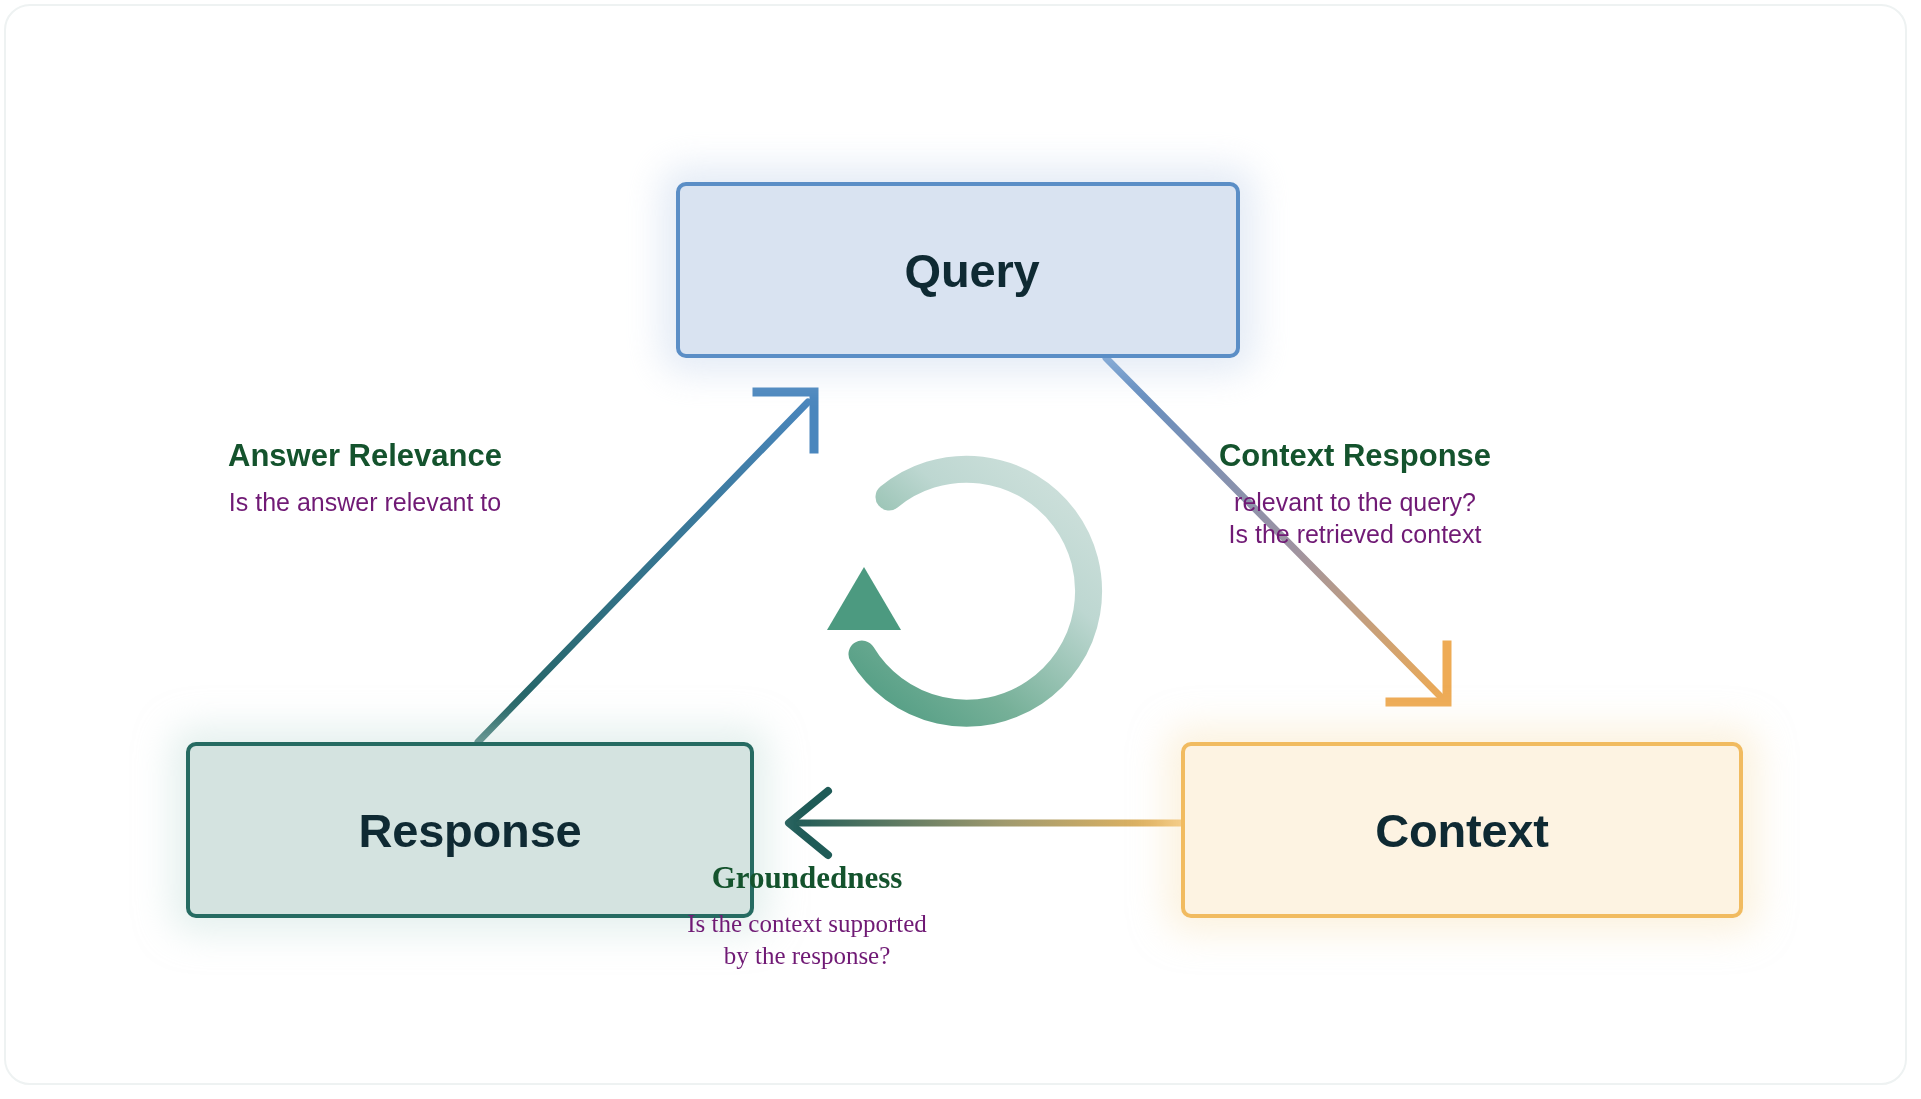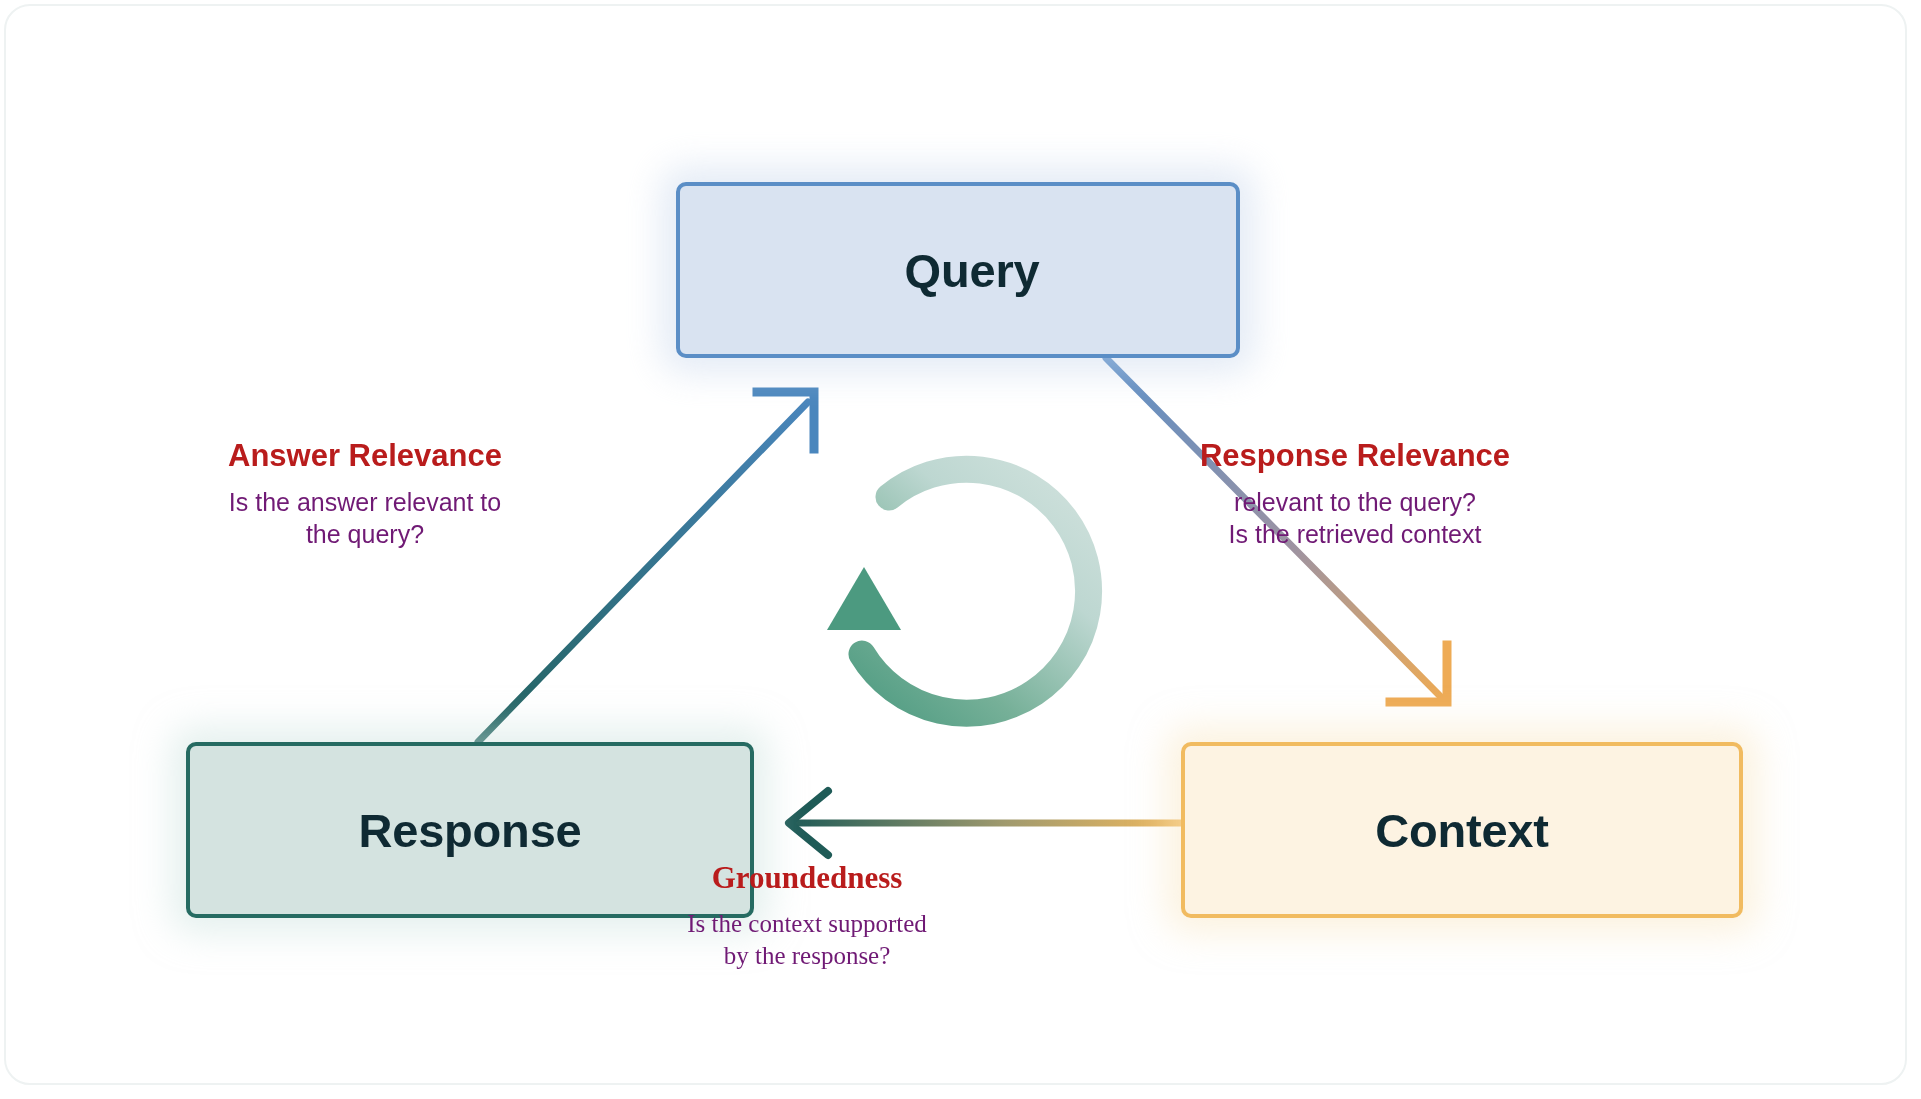--- a/index.html
+++ b/index.html
@@ -88,21 +88,21 @@
   }
 
   
   .edge-label {
     position: absolute;
     text-align: center;
   }
   .edge-title {
     font-size: 31px;
     font-weight: bold;
-    color: #b91c1c;
+    color: #14532d;
     line-height: 1.18;
     white-space: nowrap;
   }
   .edge-sub {
     font-size: 25px;
     font-weight: normal;
     color: #701a75;
     line-height: 1.28;
     margin-top: 11px;
   }
@@ -197,26 +197,25 @@
   </div>
 
   <div class="node" id="node-context">
     <span class="node-label">Context</span>
   </div>
 
   <div class="edge-label" id="label-answer-relevance">
     <div class="edge-title">Answer Relevance</div>
     <div class="edge-sub">
       <span>Is the answer relevant to</span>
-      <span>the query?</span>
     </div>
   </div>
 
   <div class="edge-label" id="label-context-relevance">
-    <div class="edge-title">Response Relevance</div>
+    <div class="edge-title">Context Response</div>
     <div class="edge-sub">
       <span>relevant to the query?</span>
       <span>Is the retrieved context</span>
     </div>
   </div>
 
   <div class="edge-label" id="label-groundedness">
     <div class="edge-title">Groundedness</div>
     <div class="edge-sub">
       <span>Is the context supported</span>

